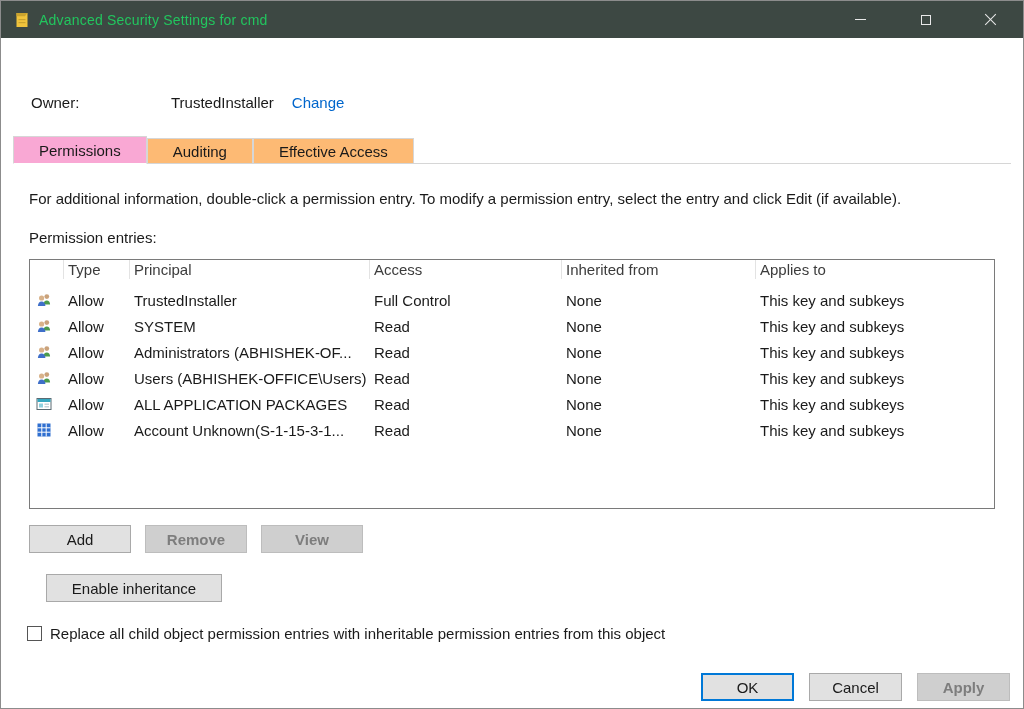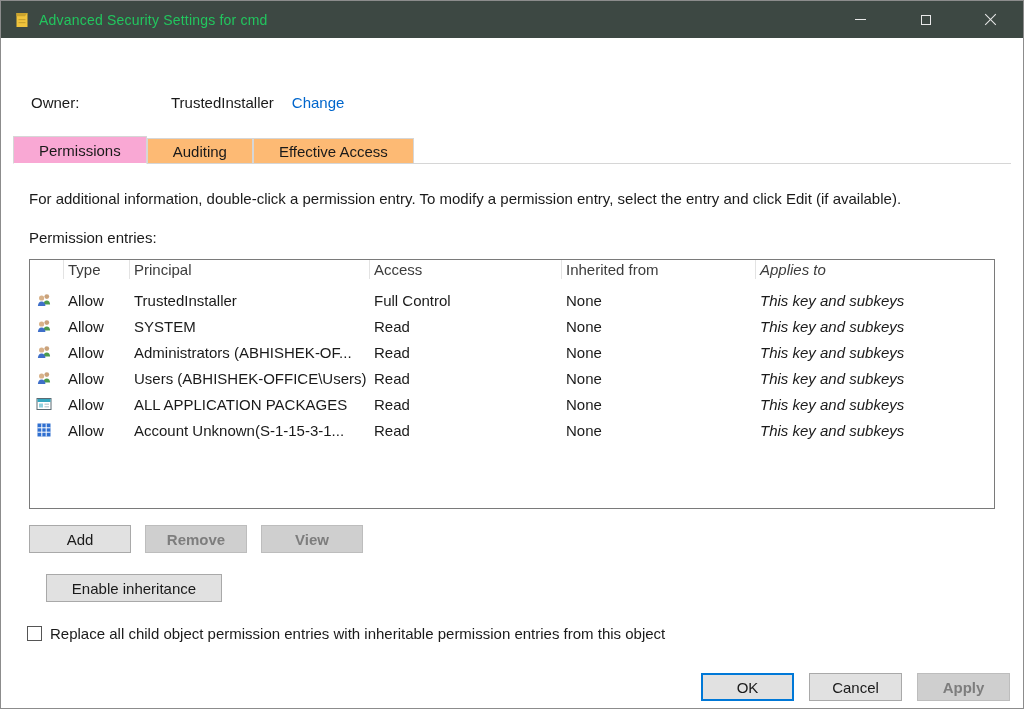--- a/index.html
+++ b/index.html
@@ -45,21 +45,21 @@
   .perm-table { position:absolute; top:221px; left:28px; right:28px; height:250px;
     border:1px solid #7a7a7a; background:#fff; overflow:hidden; }
   .thead { display:flex; height:27px; align-items:flex-start; color:#3c3c3c; }
   .th { height:19px; line-height:19px; border-right:1px solid #e3e3e3; padding-left:4px; }
   .th:last-child { border-right:none; }
   .c-icon { width:34px; }
   .c-type { width:66px; }
   .c-principal { width:240px; }
   .c-access { width:192px; }
   .c-inherited { width:194px; }
-  .c-applies { flex:1;font-style:italic; }
+  .c-applies { flex:1; }
   .trow { display:flex; height:26px; align-items:center; cursor:default; }
   .td { padding-left:4px; white-space:nowrap; overflow:hidden; }
   .td.c-icon { padding-left:6px; display:flex; align-items:center; }
   
   .btn { display:inline-flex; align-items:center; justify-content:center;
     background:#e1e1e1; border:1px solid #a9a9a9; color:#1a1a1a; font-size:15px;
     height:28px; cursor:pointer; font-family:inherit; }
   .btn:disabled, .btn.disabled { background:#cfcfcf; border-color:#bdbdbd; color:#7d7d7d; cursor:default;font-weight:bold; }
   .action-row { position:absolute; top:487px; left:28px; display:flex; gap:14px; }
   .action-row .btn { width:102px; }

